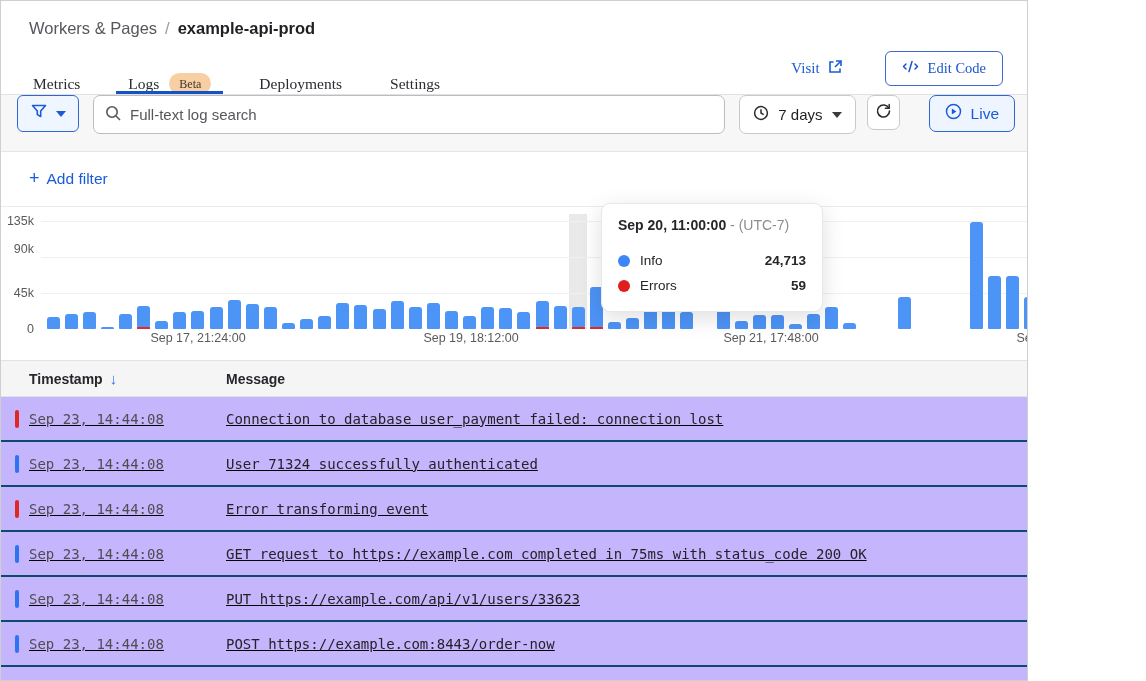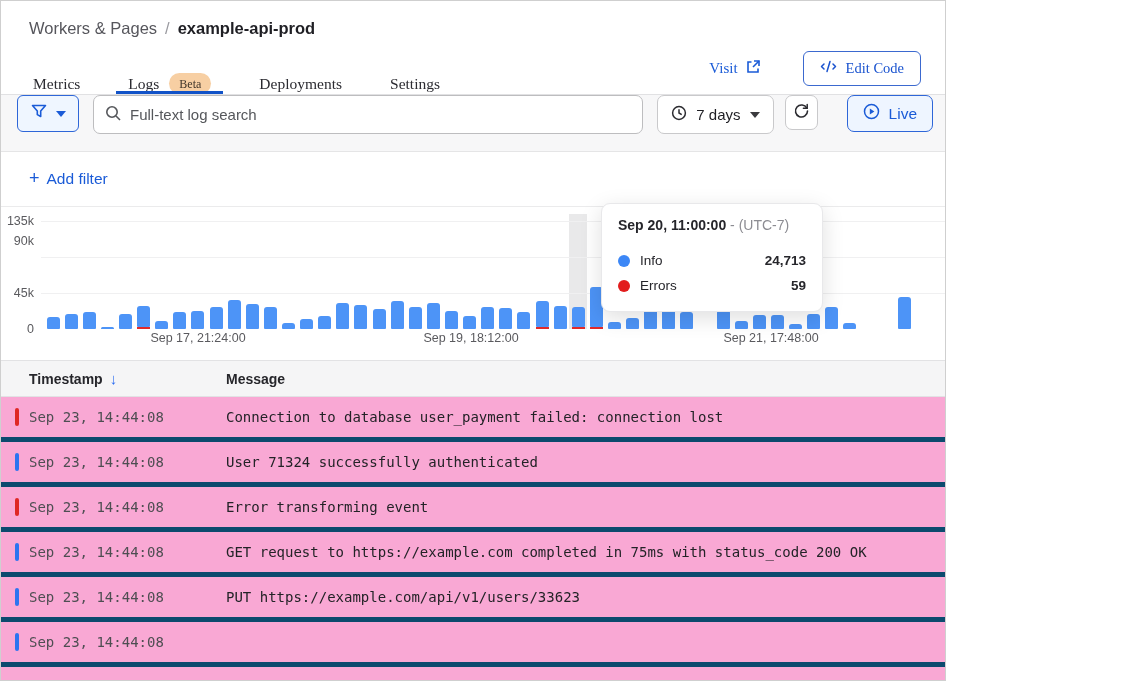--- a/index.html
+++ b/index.html
@@ -1,18 +1,18 @@
 <!DOCTYPE html>
 <html><head>
 <meta charset="utf-8">
 <style>
   * { box-sizing: border-box; }
   html,body { margin:0; padding:0; background:#fff; }
   body { font-family:"Liberation Sans", sans-serif; }
-  .page { position:relative; width:946px; height:681px; background:#f9a8d4;
+  .page { position:relative; width:1028px; height:681px; background:#c4b5fd;
           border:1px solid #cfcfcf; overflow:hidden; }
 
   
   .header { padding:18px 24px 0 28px; background:#fff; border-bottom:1px solid #e1e1e3; }
   .breadcrumb { font-size:16.5px; color:#56565c; display:flex; gap:8px; align-items:baseline; }
   .breadcrumb .sep { color:#9a9aa0; }
   .breadcrumb .current { color:#1f1f24; font-weight:700; }
   .tabs-row { display:flex; align-items:flex-end; margin-top:10px; height:46px;font-family:Liberation Serif, serif; }
   .tabs { display:flex; gap:40px; }
   .tab { position:relative; display:flex; align-items:center; gap:10px;
@@ -82,22 +82,22 @@
   .tooltip-row { display:flex; align-items:center; gap:10px; padding:5px 0; font-size:13.5px; color:#26262b; }
   .dot { width:12px; height:12px; border-radius:50%; flex:none; }
   .tooltip-val { margin-left:auto; font-weight:700; }
 
   
   .table-header { display:flex; align-items:center; height:37px; background:#f5f5f6;
          border-top:1px solid #e2e2e4; border-bottom:1px solid #e2e2e4;
          padding-left:28px; font-size:14px; font-weight:700; color:#26262b; }
   .th-timestamp { width:197px; flex:none; display:flex; align-items:center; gap:7px; cursor:pointer; }
   .sort-arrow { color:#2e6ff2; font-weight:400; font-size:15px; }
-  .log-row { display:flex; align-items:center; height:45px; border-bottom:5px solid #0c4a6e;
-         padding-left:14px; font-family:"DejaVu Sans Mono", monospace; font-size:14px; cursor:pointer; }
+  .log-row { display:flex; align-items:center; height:45px; border-bottom:2px solid #0c4a6e;
+         padding-left:14px; font-family:"DejaVu Sans Mono", monospace; font-size:14px; cursor:pointer;text-decoration:underline; }
   .indicator { width:4px; height:18px; border-radius:2px; flex:none; margin-right:10px; }
   .indicator.error { background:#df2724; }
   .indicator.info { background:#2d74f0; }
   .log-ts { width:197px; flex:none; color:#4e4e52; }
   .log-msg { color:#232327; white-space:nowrap; }
 </style>
 </head>
 <body>
 
 <div class="page">
@@ -200,21 +200,21 @@
     <div class="add-filter">
       <span class="plus">+</span>
       <span>Add filter</span>
     </div>
   </div>
 
   <div class="chart">
     <div class="plot-row">
       <div class="y-axis" id="y-axis">
           <span class="y-tick" style="top: 0px;">135k</span>
-          <span class="y-tick" style="top: 20px;">90k</span>
+          <span class="y-tick" style="top: 28px;">90k</span>
           <span class="y-tick" style="top: 72px;">45k</span>
           <span class="y-tick" style="top: 108px;">0</span>
         </div>
       <div class="plot" id="plot">
         <div class="bars" id="bars">
             <div class="hover-band" style="left: 525.053px; width: 18.1053px;"></div>
             <div class="slot">
               <div class="bar">
                 <div class="seg-info" style="height: 12px;"></div>
               </div>
@@ -541,16 +541,17 @@
         <span class="log-msg">GET request to https://example.com completed in 75ms with status_code 200 OK</span>
       </div>
       <div class="log-row">
         <span class="indicator info"></span>
         <span class="log-ts">Sep 23, 14:44:08</span>
         <span class="log-msg">PUT https://example.com/api/v1/users/33623</span>
       </div>
       <div class="log-row">
         <span class="indicator info"></span>
         <span class="log-ts">Sep 23, 14:44:08</span>
+        <span class="log-msg">POST https://example.com:8443/order-now</span>
       </div>
     </div>
 
 </div>
 
 </body></html>

